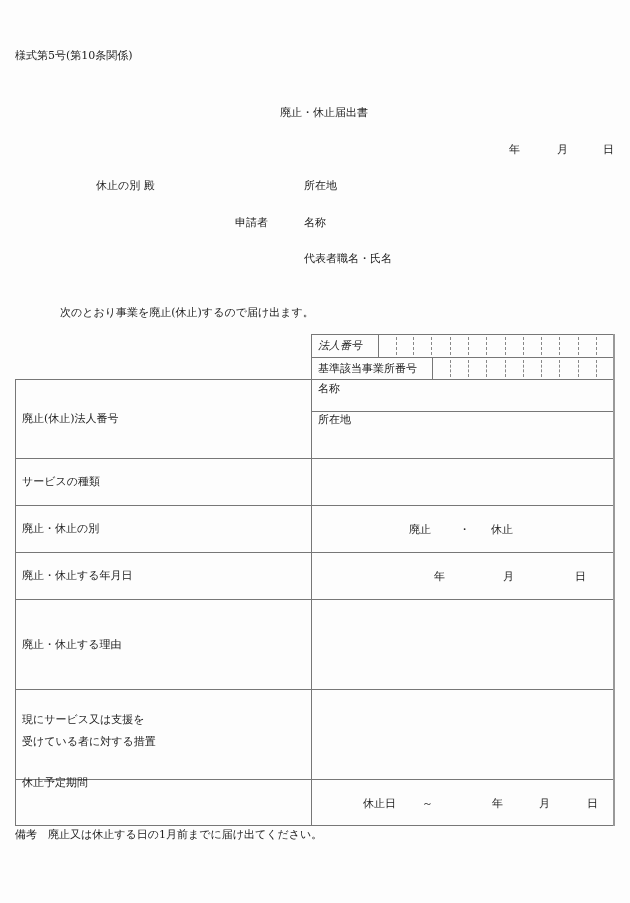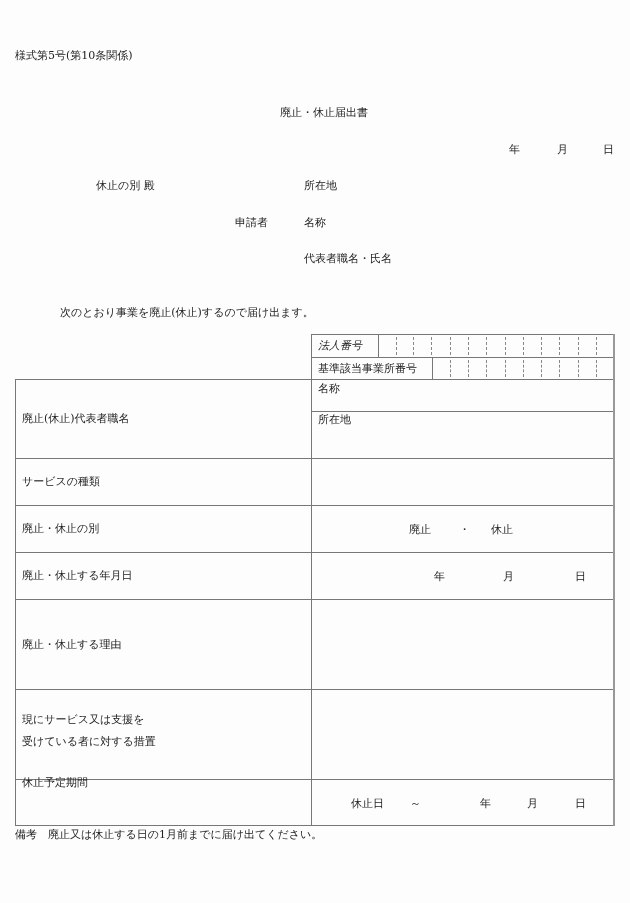--- a/index.html
+++ b/index.html
@@ -84,21 +84,21 @@
   <div class="line-h" style="left:15px;top:505px;width:599px;"></div>
   <div class="line-h" style="left:15px;top:552px;width:599px;"></div>
   <div class="line-h" style="left:15px;top:599px;width:599px;"></div>
   <div class="line-h" style="left:15px;top:689px;width:599px;"></div>
   <div class="line-h" style="left:15px;top:779px;width:599px;"></div>
   <div class="line-h" style="left:15px;top:825px;width:599px;"></div>
   <div class="line-v" style="left:15px;top:379px;height:447px;"></div>
   <div class="line-v" style="left:311px;top:379px;height:447px;"></div>
   <div class="line-v right-edge" style="left:613px;top:379px;height:447px;"></div>
 
-  <div class="cell-label" style="top:411px;">廃止(休止)代表者職名</div>
+  <div class="cell-label" style="top:411px;">廃止(休止)法人番号</div>
   <div class="abs" style="left:318px;top:383px;">名称</div>
   <div style="position:absolute;left:312px;top:380px;width:301px;height:31px;"></div>
   <div class="abs" style="left:318px;top:414px;">所在地</div>
   <div style="position:absolute;left:312px;top:412px;width:301px;height:46px;"></div>
 
   <div class="cell-label" style="top:474px;">サービスの種類</div>
   <div style="position:absolute;left:312px;top:459px;width:301px;height:46px;"></div>
 
   <div class="cell-label" style="top:521px;">廃止・休止の別</div>
   <div class="abs" style="left:409px;top:524px;">廃止</div>
@@ -113,21 +113,21 @@
   </div>
 
   <div class="cell-label" style="top:637px;">廃止・休止する理由</div>
   <div style="position:absolute;left:312px;top:600px;width:301px;height:89px;"></div>
 
   <div class="cell-label" style="top:712px;">現にサービス又は支援を</div>
   <div class="cell-label" style="top:734px;">受けている者に対する措置</div>
   <div style="position:absolute;left:312px;top:690px;width:301px;height:89px;"></div>
 
   <div class="cell-label" style="top:775px;">休止予定期間</div>
-  <div style="position:absolute;left:300px;top:780px;width:301px;height:45px;text-align:center;">
+  <div style="position:absolute;left:312px;top:780px;width:301px;height:45px;text-align:center;">
     <div class="abs" style="left:51px;top:18px;">休止日</div>
     <div class="abs" style="left:110px;top:18px;">～</div>
     <div class="abs" style="left:180px;top:18px;">年</div>
     <div class="abs" style="left:227px;top:18px;">月</div>
     <div class="abs" style="left:275px;top:18px;">日</div>
   </div>
 </div>
 
 <div class="abs" style="left:15px;top:829px;">備考　廃止又は休止する日の1月前までに届け出てください。</div>
 

